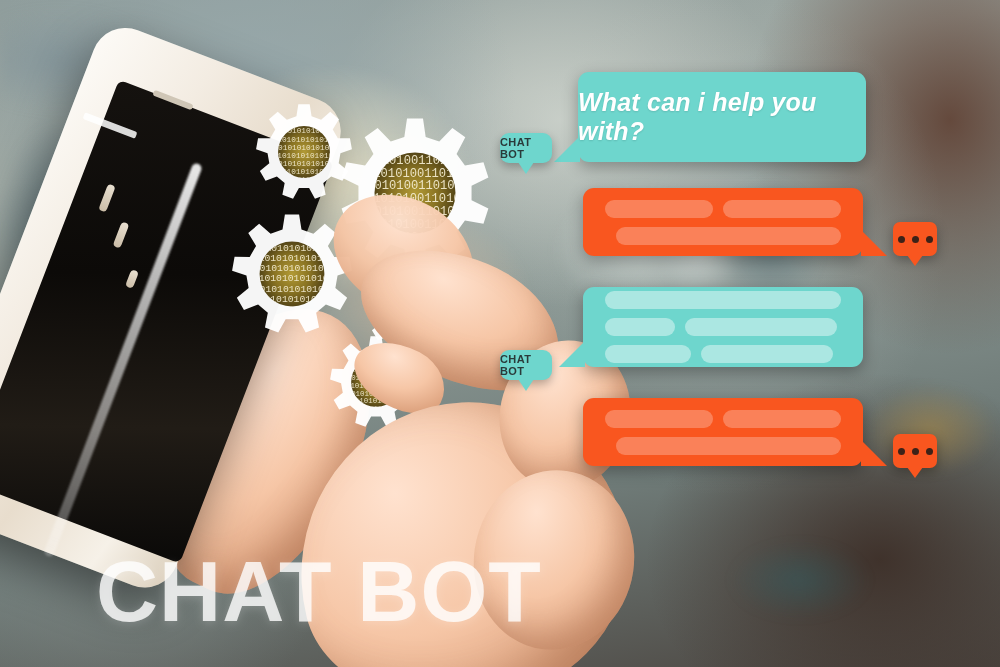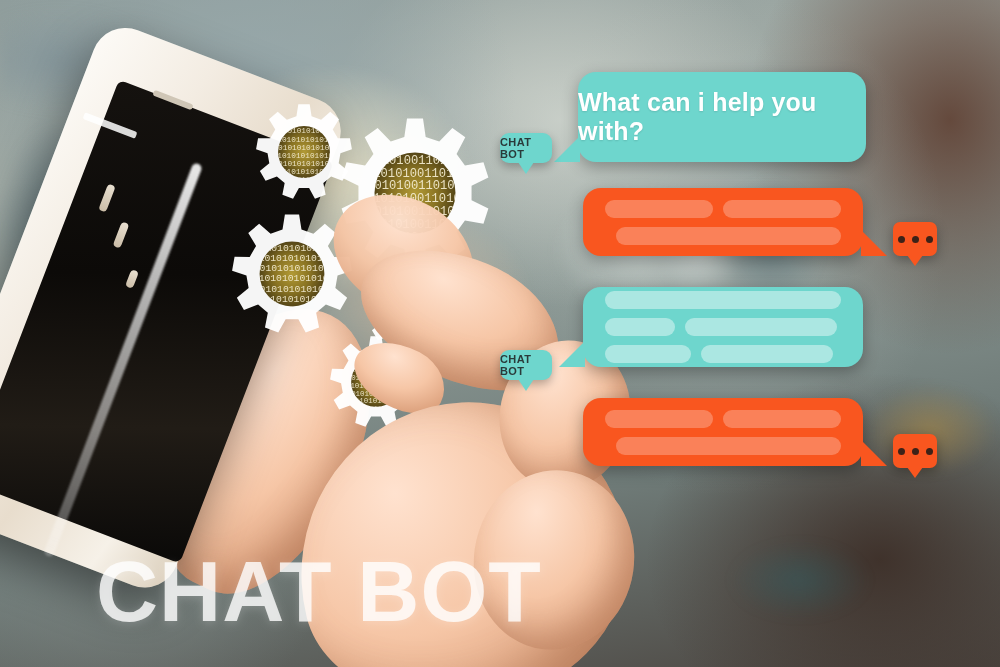--- a/index.html
+++ b/index.html
@@ -136,22 +136,23 @@
   
   #gears{position:absolute;left:0;top:0;width:640px;height:560px;}
   .gear{position:absolute;}
   .gear svg{display:block;overflow:visible;}
 
   
   #chat{position:absolute;left:0;top:0;width:1000px;height:667px;}
 
   .bubble{
     position:absolute;
-    border-radius:18px;
+    border-radius:11px;
     box-shadow:0 5px 16px rgba(0,0,0,.3);
+    font-style:italic;
   }
   .bubble.teal{background:#6ed6cd;}
   .bubble.orange{background:#f9561f;}
 
   .tail{position:absolute;width:0;height:0;}
   .tail-left{
     left:-24px;bottom:0;
     border-right:26px solid #6ed6cd;
     border-bottom:0 solid transparent;
     border-top:26px solid transparent;

